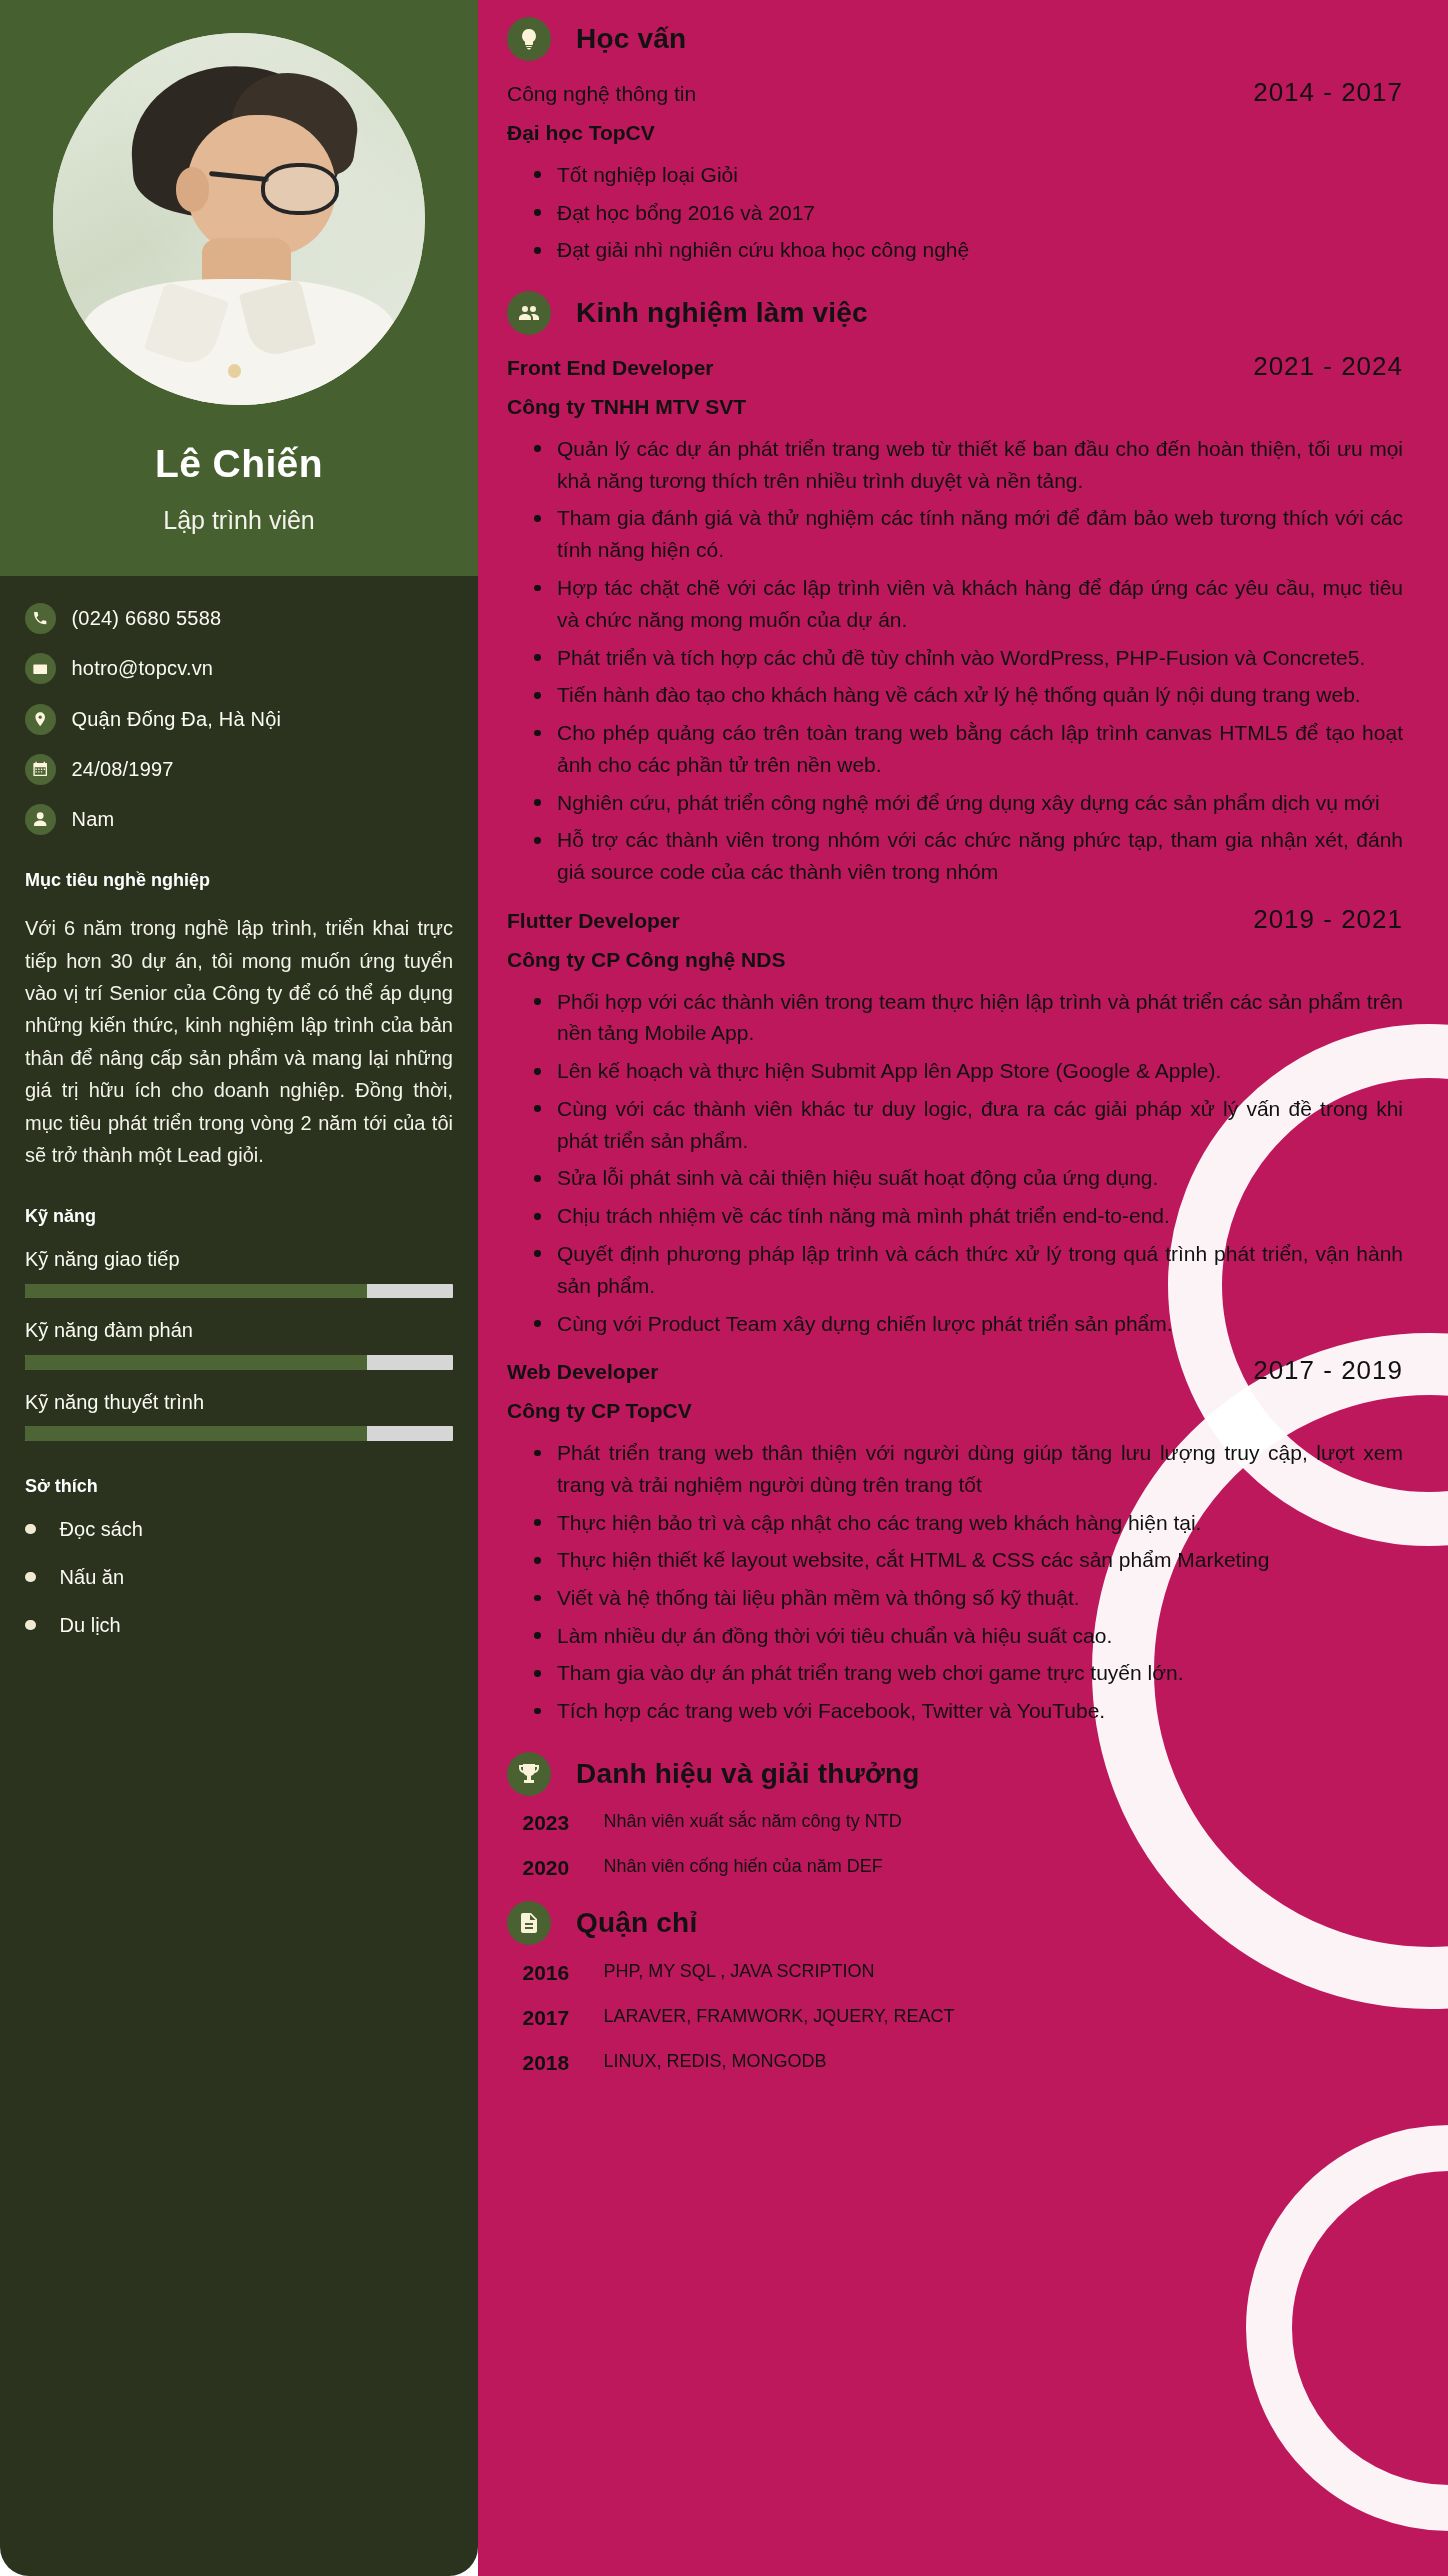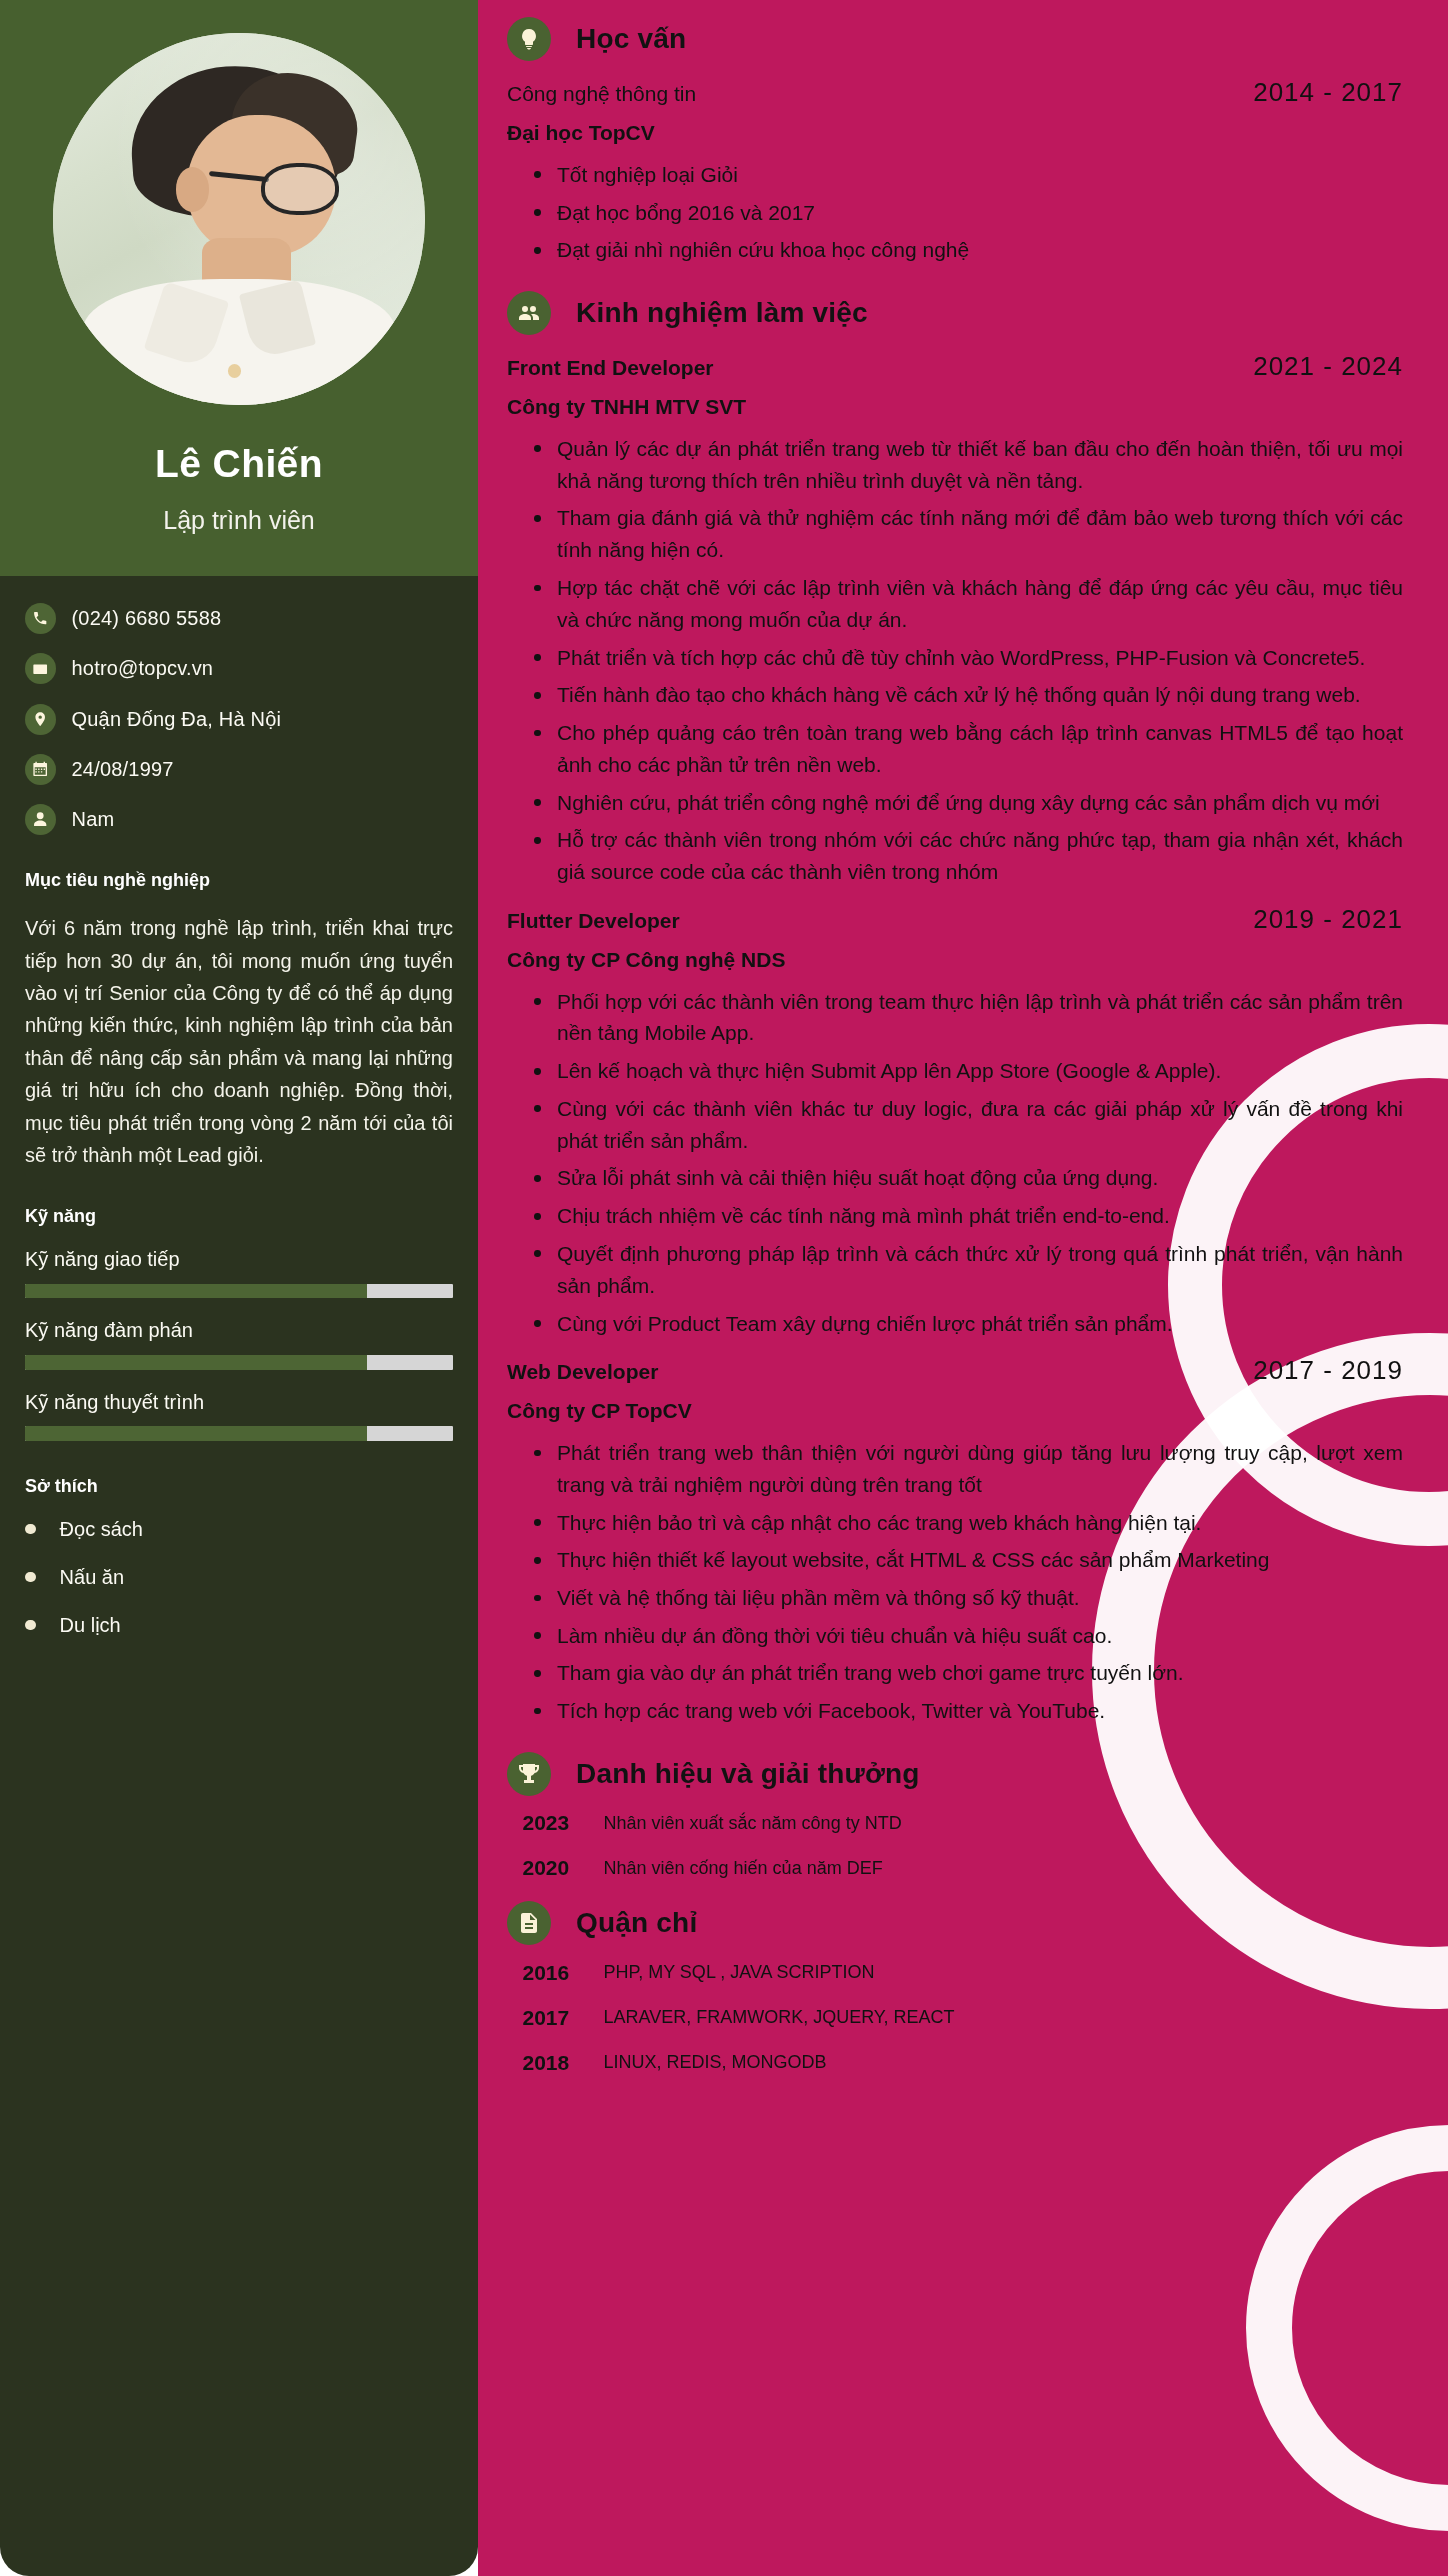--- a/index.html
+++ b/index.html
@@ -257,21 +257,21 @@
     width:6.8px; height:6.8px;
     border-radius:50%;
     background:#111;
   }
 
   .sec-block { margin-bottom:21px; }
   .job-block { margin-bottom:11.6px; }
 
   .yr-row {
     display:flex;
-    align-items:center;
+    align-items:flex-start;
     margin-bottom:21px;
   }
   .yr {
     font-size:21px;
     font-weight:bold;
     color:#111;
     width:81px;
     flex:0 0 81px;
   }
   .yr-text { font-size:18px; color:#111; }
@@ -446,21 +446,21 @@
           </div>
           <div class="org">Công ty TNHH MTV SVT</div>
           <ul class="dots">
             <li>Quản lý các dự án phát triển trang web từ thiết kế ban đầu cho đến hoàn thiện, tối ưu mọi khả năng tương thích trên nhiều trình duyệt và nền tảng.</li>
             <li>Tham gia đánh giá và thử nghiệm các tính năng mới để đảm bảo web tương thích với các tính năng hiện có.</li>
             <li>Hợp tác chặt chẽ với các lập trình viên và khách hàng để đáp ứng các yêu cầu, mục tiêu và chức năng mong muốn của dự án.</li>
             <li>Phát triển và tích hợp các chủ đề tùy chỉnh vào WordPress, PHP-Fusion và Concrete5.</li>
             <li>Tiến hành đào tạo cho khách hàng về cách xử lý hệ thống quản lý nội dung trang web.</li>
             <li>Cho phép quảng cáo trên toàn trang web bằng cách lập trình canvas HTML5 để tạo hoạt ảnh cho các phần tử trên nền web.</li>
             <li>Nghiên cứu, phát triển công nghệ mới để ứng dụng xây dựng các sản phẩm dịch vụ mới</li>
-            <li>Hỗ trợ các thành viên trong nhóm với các chức năng phức tạp, tham gia nhận xét, khách giá source code của các thành viên trong nhóm</li>
+            <li>Hỗ trợ các thành viên trong nhóm với các chức năng phức tạp, tham gia nhận xét, đánh giá source code của các thành viên trong nhóm</li>
           </ul>
         </div>
 
         <div class="job-block" style="margin-top:15.5px;">
           <div class="row-line">
             <span class="row-left bold">Flutter Developer</span>
             <span class="row-date">2019  -  2021</span>
           </div>
           <div class="org">Công ty CP Công nghệ NDS</div>
           <ul class="dots">

